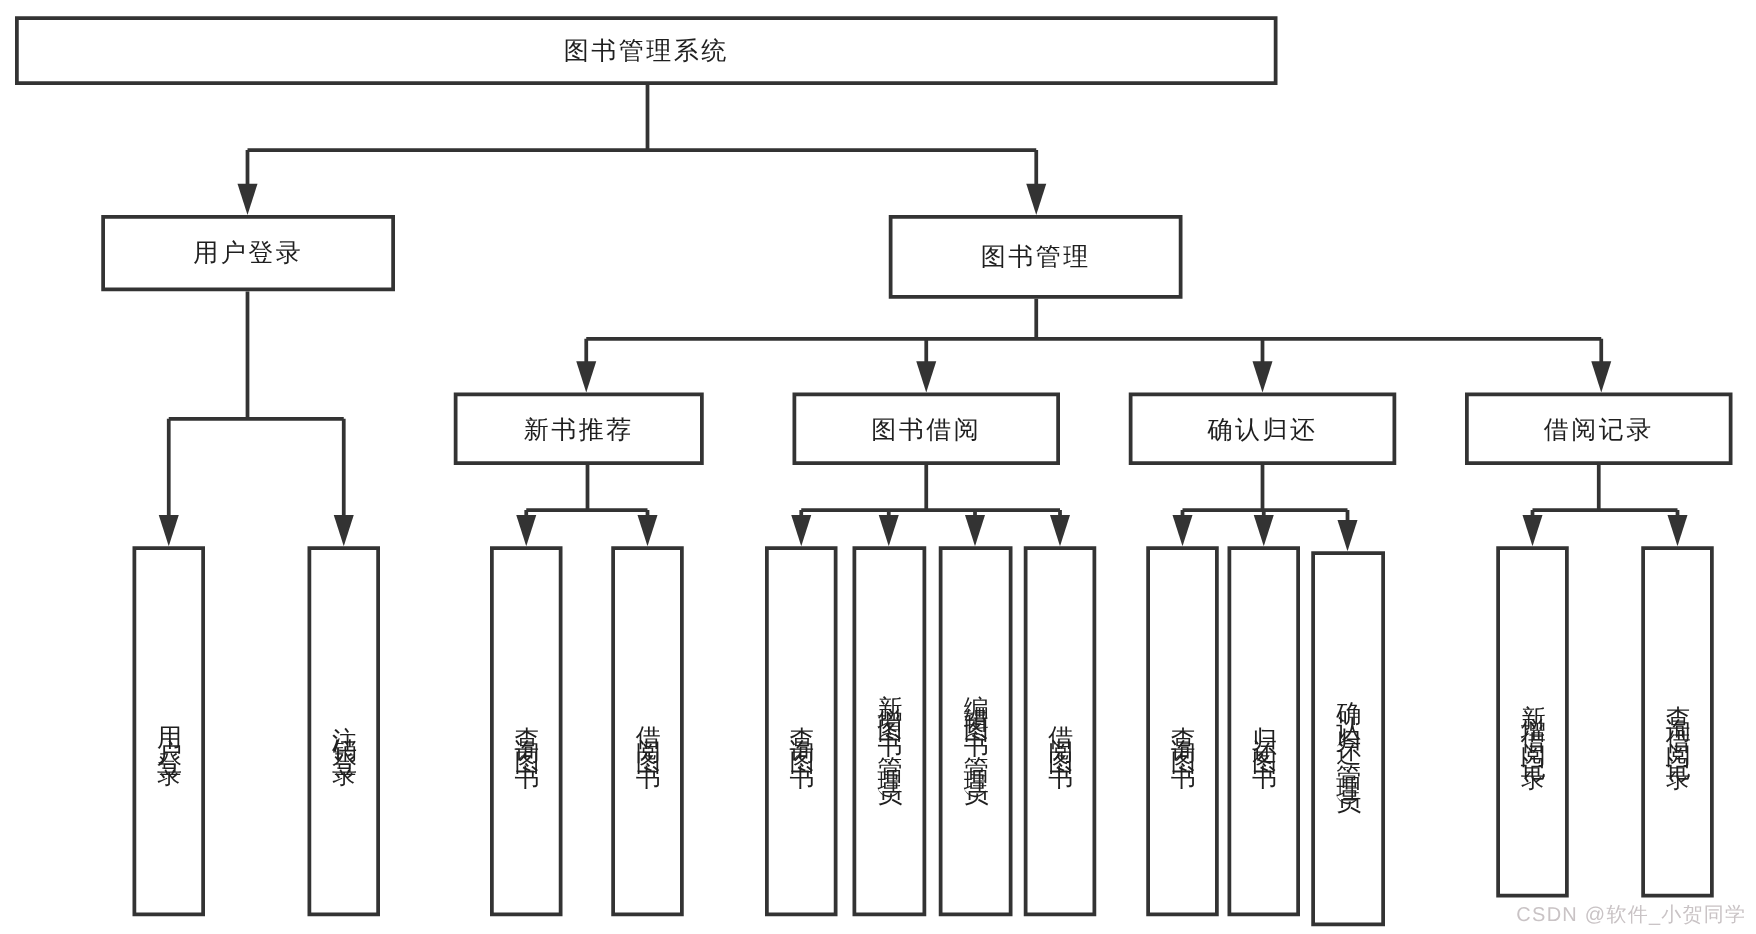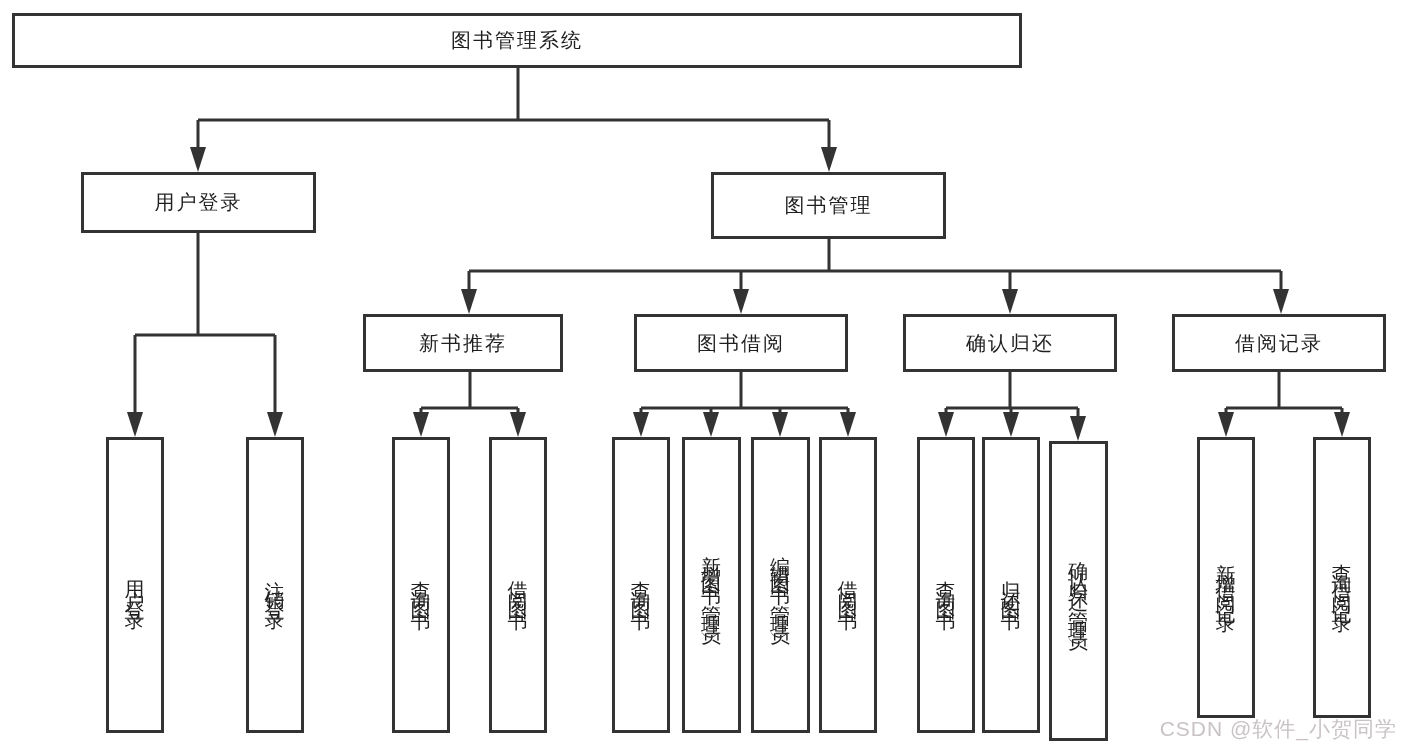--- a/index.html
+++ b/index.html
@@ -41,21 +41,21 @@
     text-orientation: mixed;
     font-size: 20px;
     letter-spacing: 10px;
     line-height: 1;
     white-space: nowrap;
   }
   .watermark {
     position: absolute;
     right: 8px;
     bottom: 4px;
-    font-size: 21px;
+    font-size: 16px;
     letter-spacing: 1px;
     color: #c9c3c5;
     z-index: 5;
     pointer-events: none;
   }
 </style>
 </head>
 <body>
 
 <div class="canvas">

